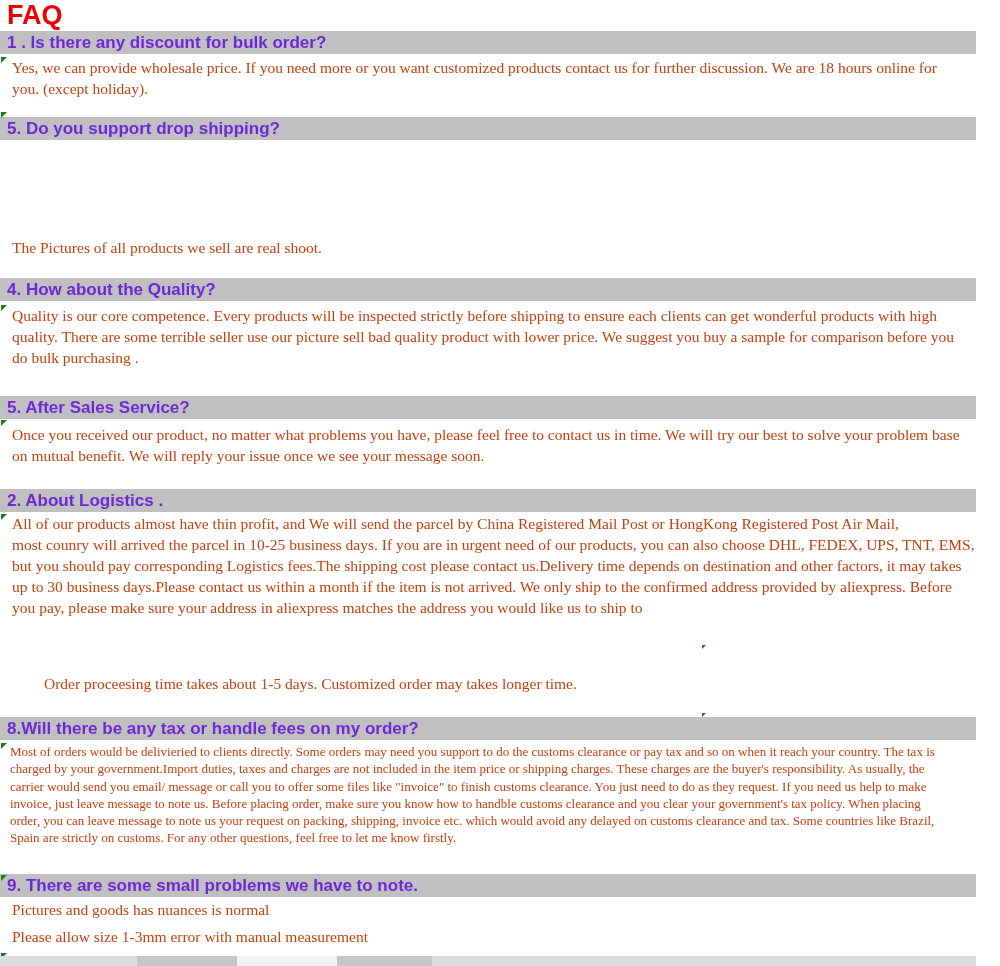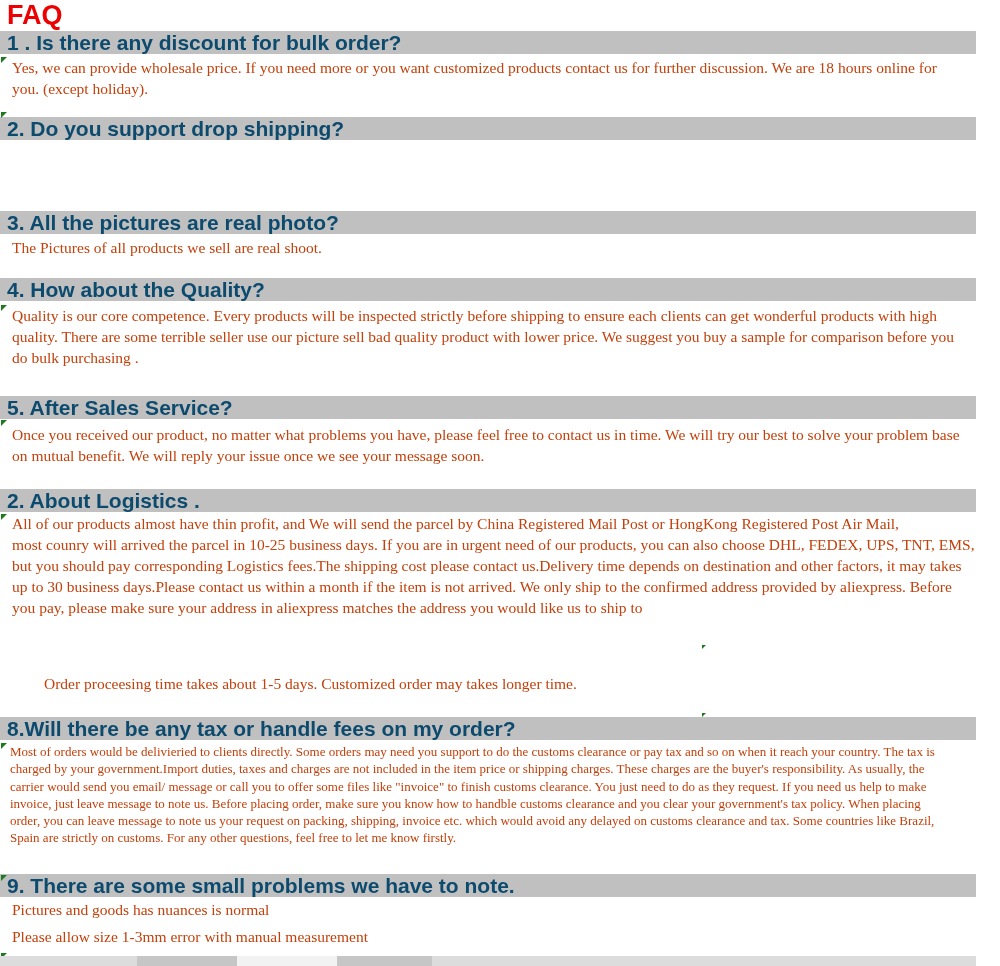--- a/index.html
+++ b/index.html
@@ -28,23 +28,23 @@
     position: absolute;
     left: 0;
     width: 1000px;
     height: 23px;
     background: #c0c0c0;
   }
   .bar .bar-title {
     display: block;
     font-family: "Liberation Sans", sans-serif;
     font-weight: bold;
-    font-size: 21px;
+    font-size: 17px;
     line-height: 23px;
-    color: #0c4a6e;
+    color: #6d28d9;
     padding-left: 7px;
     white-space: nowrap;
   }
   .ans {
     position: absolute;
     left: 8px;
     width: 998px;
     padding-left: 4px;
     font-size: 15.5px;
     line-height: 21px;
@@ -106,26 +106,23 @@
 
   <div id="faq-title">FAQ</div>
 
   <div class="bar" id="bar1">
     <span class="bar-title">1 . Is there any discount for bulk order?</span>
   </div>
   <div class="ans" id="ans1">Yes, we can provide wholesale price. If you need more or you want customized products contact us for further discussion. We are 18 hours online for
 you.  (except holiday).</div>
 
   <div class="bar" id="bar2">
-    <span class="bar-title">2. Do you support drop shipping?</span>
+    <span class="bar-title">5. Do you support drop shipping?</span>
   </div>
 
-  <div class="bar" id="bar3">
-    <span class="bar-title">3. All the pictures are real photo?</span>
-  </div>
   <div class="ans" id="ans3">The Pictures of all products we sell are real shoot.</div>
 
   <div class="bar" id="bar4">
     <span class="bar-title">4. How about the Quality?</span>
   </div>
   <div class="ans" id="ans4">Quality is our core competence.  Every products will be inspected strictly before shipping to ensure each clients can get wonderful products with high
 quality. There are some terrible seller use our picture sell bad quality product with lower price. We suggest you buy a sample for comparison before you
 do bulk purchasing .</div>
 
   <div class="bar" id="bar5">

